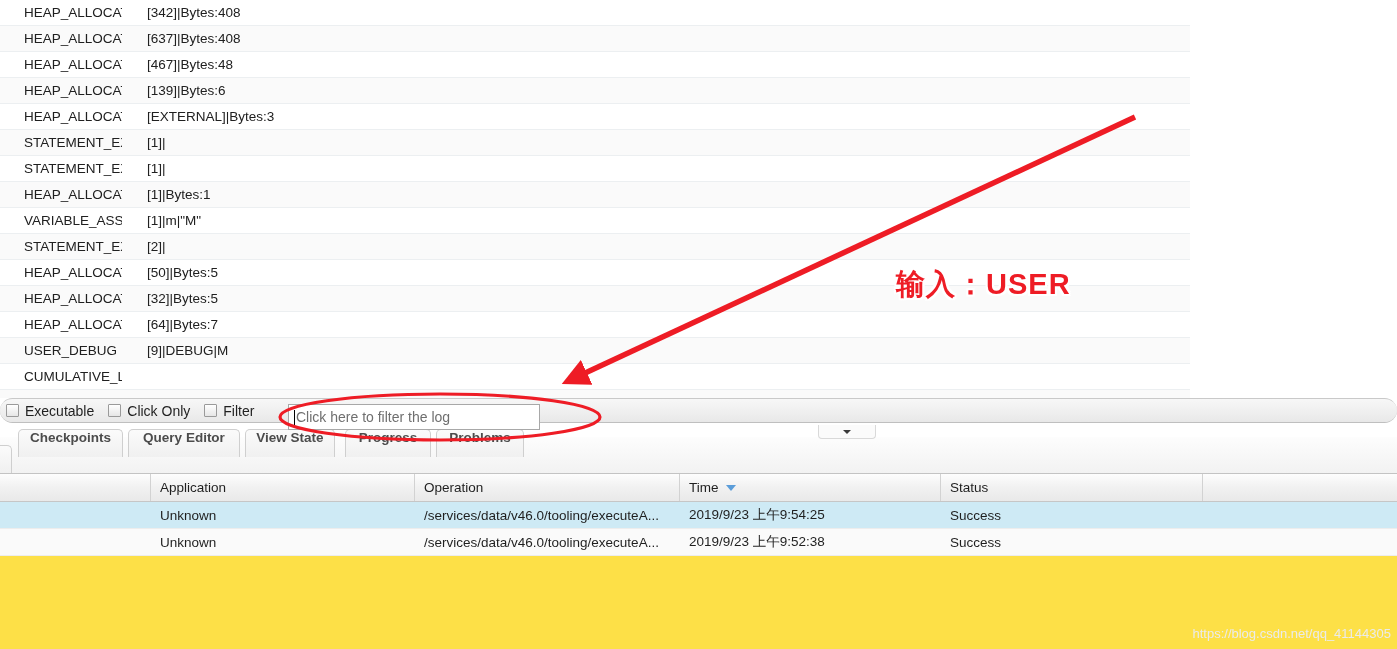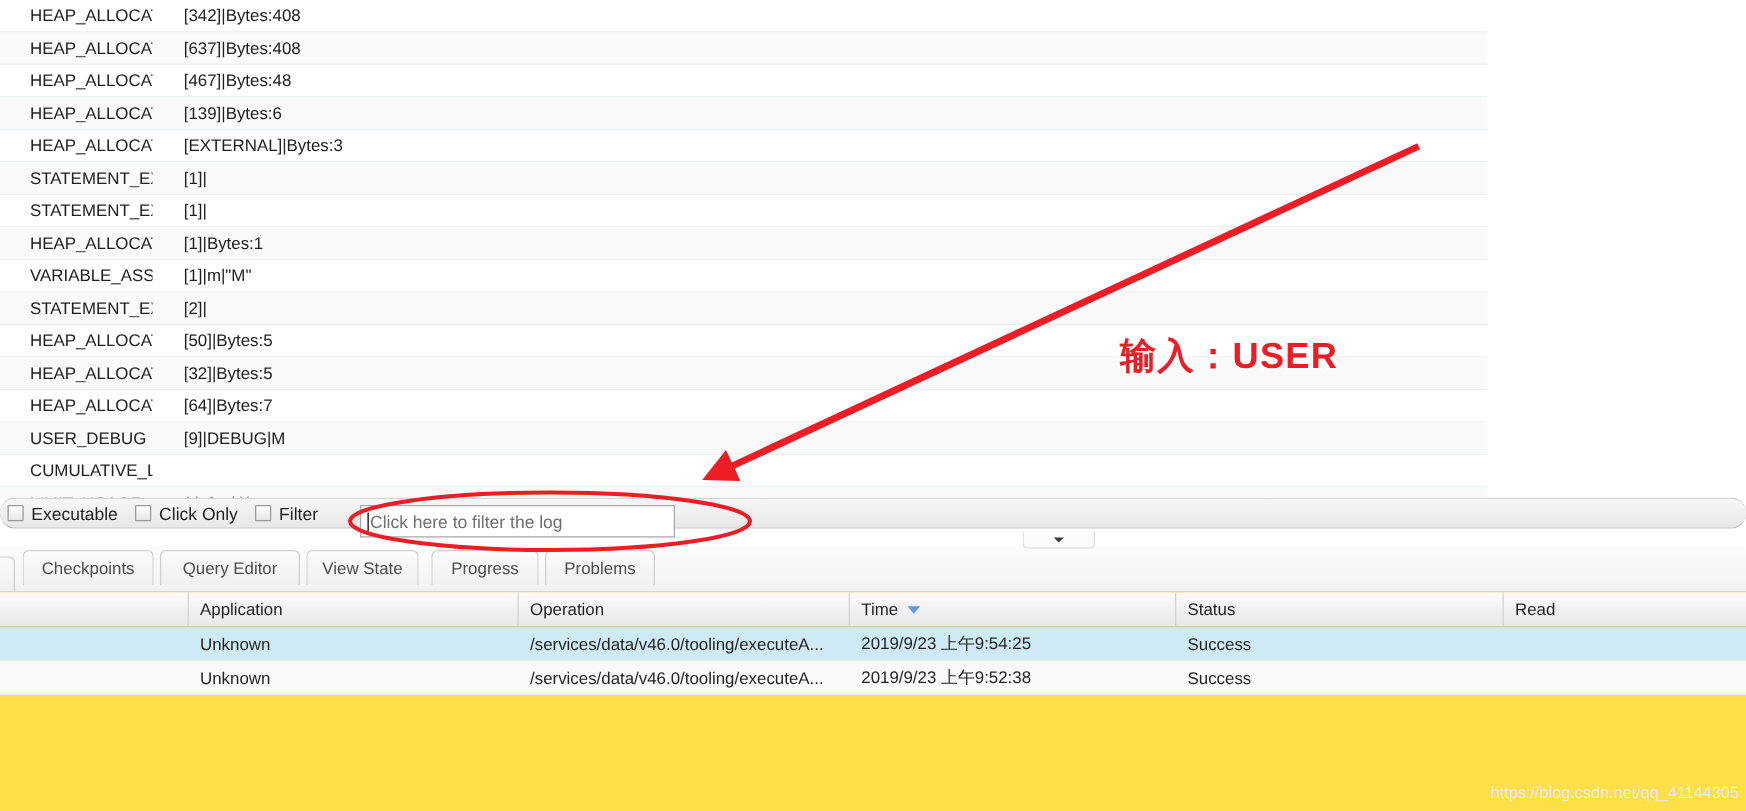--- a/index.html
+++ b/index.html
@@ -152,33 +152,33 @@
     left: 0;
     top: 437px;
     width: 1397px;
     height: 37px;
     box-sizing: border-box;
     background: linear-gradient(to bottom, #fdfdfd 0%, #f2f2f2 100%);
     border-bottom: 1px solid #c3c3c3;
   }
   .tab {
     position: absolute;
-    bottom: 5px;
+    bottom: 16px;
     height: 28px;
     box-sizing: border-box;
     background: linear-gradient(to bottom, #fbfbfb 0%, #f0f0f0 100%);
     border: 1px solid #cfcfcf;
     border-bottom: none;
     border-radius: 5px 5px 0 0;
     display: flex;
-    align-items: center;
+    align-items: flex-start;
     justify-content: center;
     padding: 0 10px;
     font-size: 13.5px;
-    font-weight: normal;
+    font-weight: bold;
     color: #4c4c4c;
     white-space: nowrap;
   }
   #tab-stub {
     position: absolute;
     bottom: 0;
     left: -12px;
     width: 24px;
     height: 28px;
     box-sizing: border-box;
@@ -417,23 +417,20 @@
       <div class="th c-op">
         <span>Operation</span>
       </div>
       <div class="th c-time">
         <span>Time</span>
         <span class="sort-arrow"></span>
       </div>
       <div class="th c-stat">
         <span>Status</span>
       </div>
-      <div class="th c-read">
-        <span>Read</span>
-      </div>
     </div>
   <div id="req-body">
       <div class="req-row selected">
         <div class="td c-sel"></div>
         <div class="td c-app">Unknown</div>
         <div class="td c-op">/services/data/v46.0/tooling/executeA...</div>
         <div class="td c-time">2019/9/23 上午9:54:25</div>
         <div class="td c-stat">Success</div>
         <div class="td c-read"></div>
       </div>

